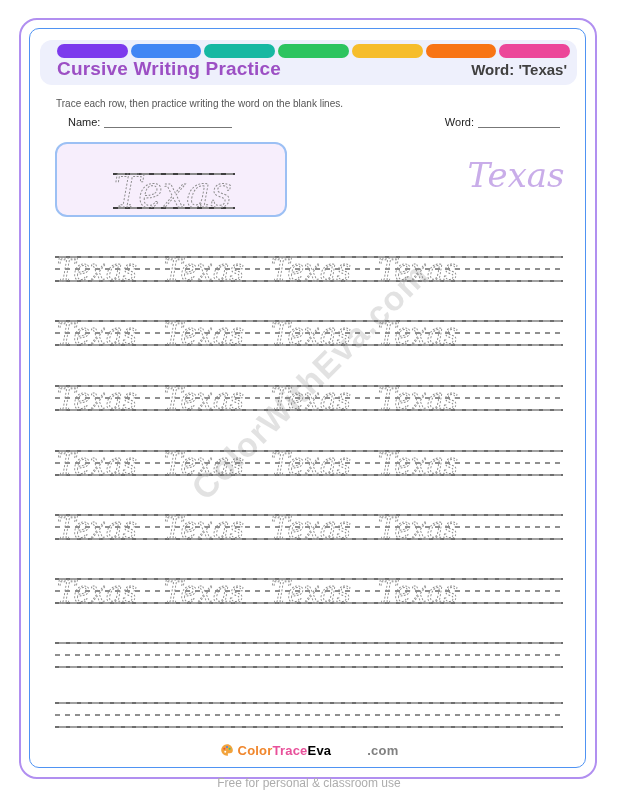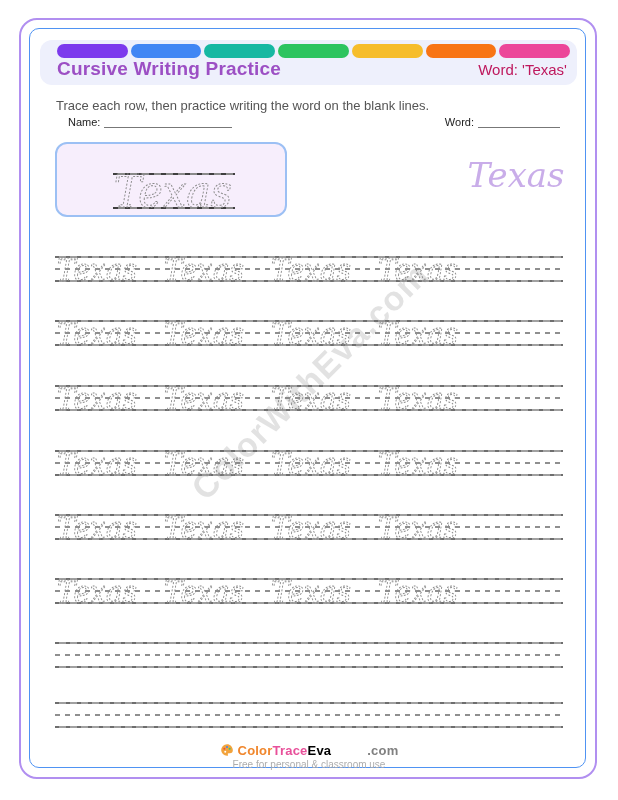--- a/index.html
+++ b/index.html
@@ -25,24 +25,24 @@
   }
   .rainbow .seg{flex:1;border-radius:7px;}
   .title-row{
     position:absolute;left:17px;right:10px;top:18px;
     display:flex;justify-content:space-between;align-items:baseline;
   }
   .page-title{
     font-size:19px;font-weight:bold;color:#9c4fc4;letter-spacing:.2px;
   }
   .word-label{
-    font-size:15px;font-weight:normal;color:#be185d;
+    font-size:15px;font-weight:bold;color:#404040;
   }
   .instruction{
-    position:absolute;left:56px;top:98px;font-size:13px;color:#555;
+    position:absolute;left:56px;top:98px;font-size:10px;color:#555;
   }
   .name-date{
     position:absolute;left:60px;right:58px;top:116px;height:16px;font-size:11px;color:#222;
   }
   .name-group{position:absolute;left:8px;top:0;}
   .date-group{position:absolute;right:0;top:0;}
   .write-line{
     display:inline-block;height:10px;border-bottom:1.2px solid #777;
     vertical-align:bottom;margin-left:4px;
   }
@@ -78,21 +78,21 @@
   .line-top{top:0;}
   .line-bot{bottom:0;}
   .line-mid{position:absolute;left:0;right:0;top:12px;height:1.5px;
     background:repeating-linear-gradient(90deg,#8f8f8f 0 5px,transparent 5px 10px);}
   .row-words{position:absolute;left:2px;top:0;display:flex;gap:27px;}
   .row-words svg{overflow:visible;}
 
   .footer{position:absolute;left:0;right:0;top:743px;text-align:center;z-index:6;}
   .brand{font-size:13px;font-weight:bold;letter-spacing:.2px;}
   .brand .palette{vertical-align:-2px;margin-right:4px;}
-  .tagline{font-size:10px;color:#adadad;margin-top:1px;}
+  .tagline{font-size:12px;color:#adadad;margin-top:18px;}
 </style>
 </head>
 <body>
 
 <div class="outer-border"></div>
 <div class="inner-border"></div>
 
 <div class="header-box">
   <div class="rainbow" id="rainbow">
       <div class="seg" style="background: rgb(124, 58, 237);"></div>

